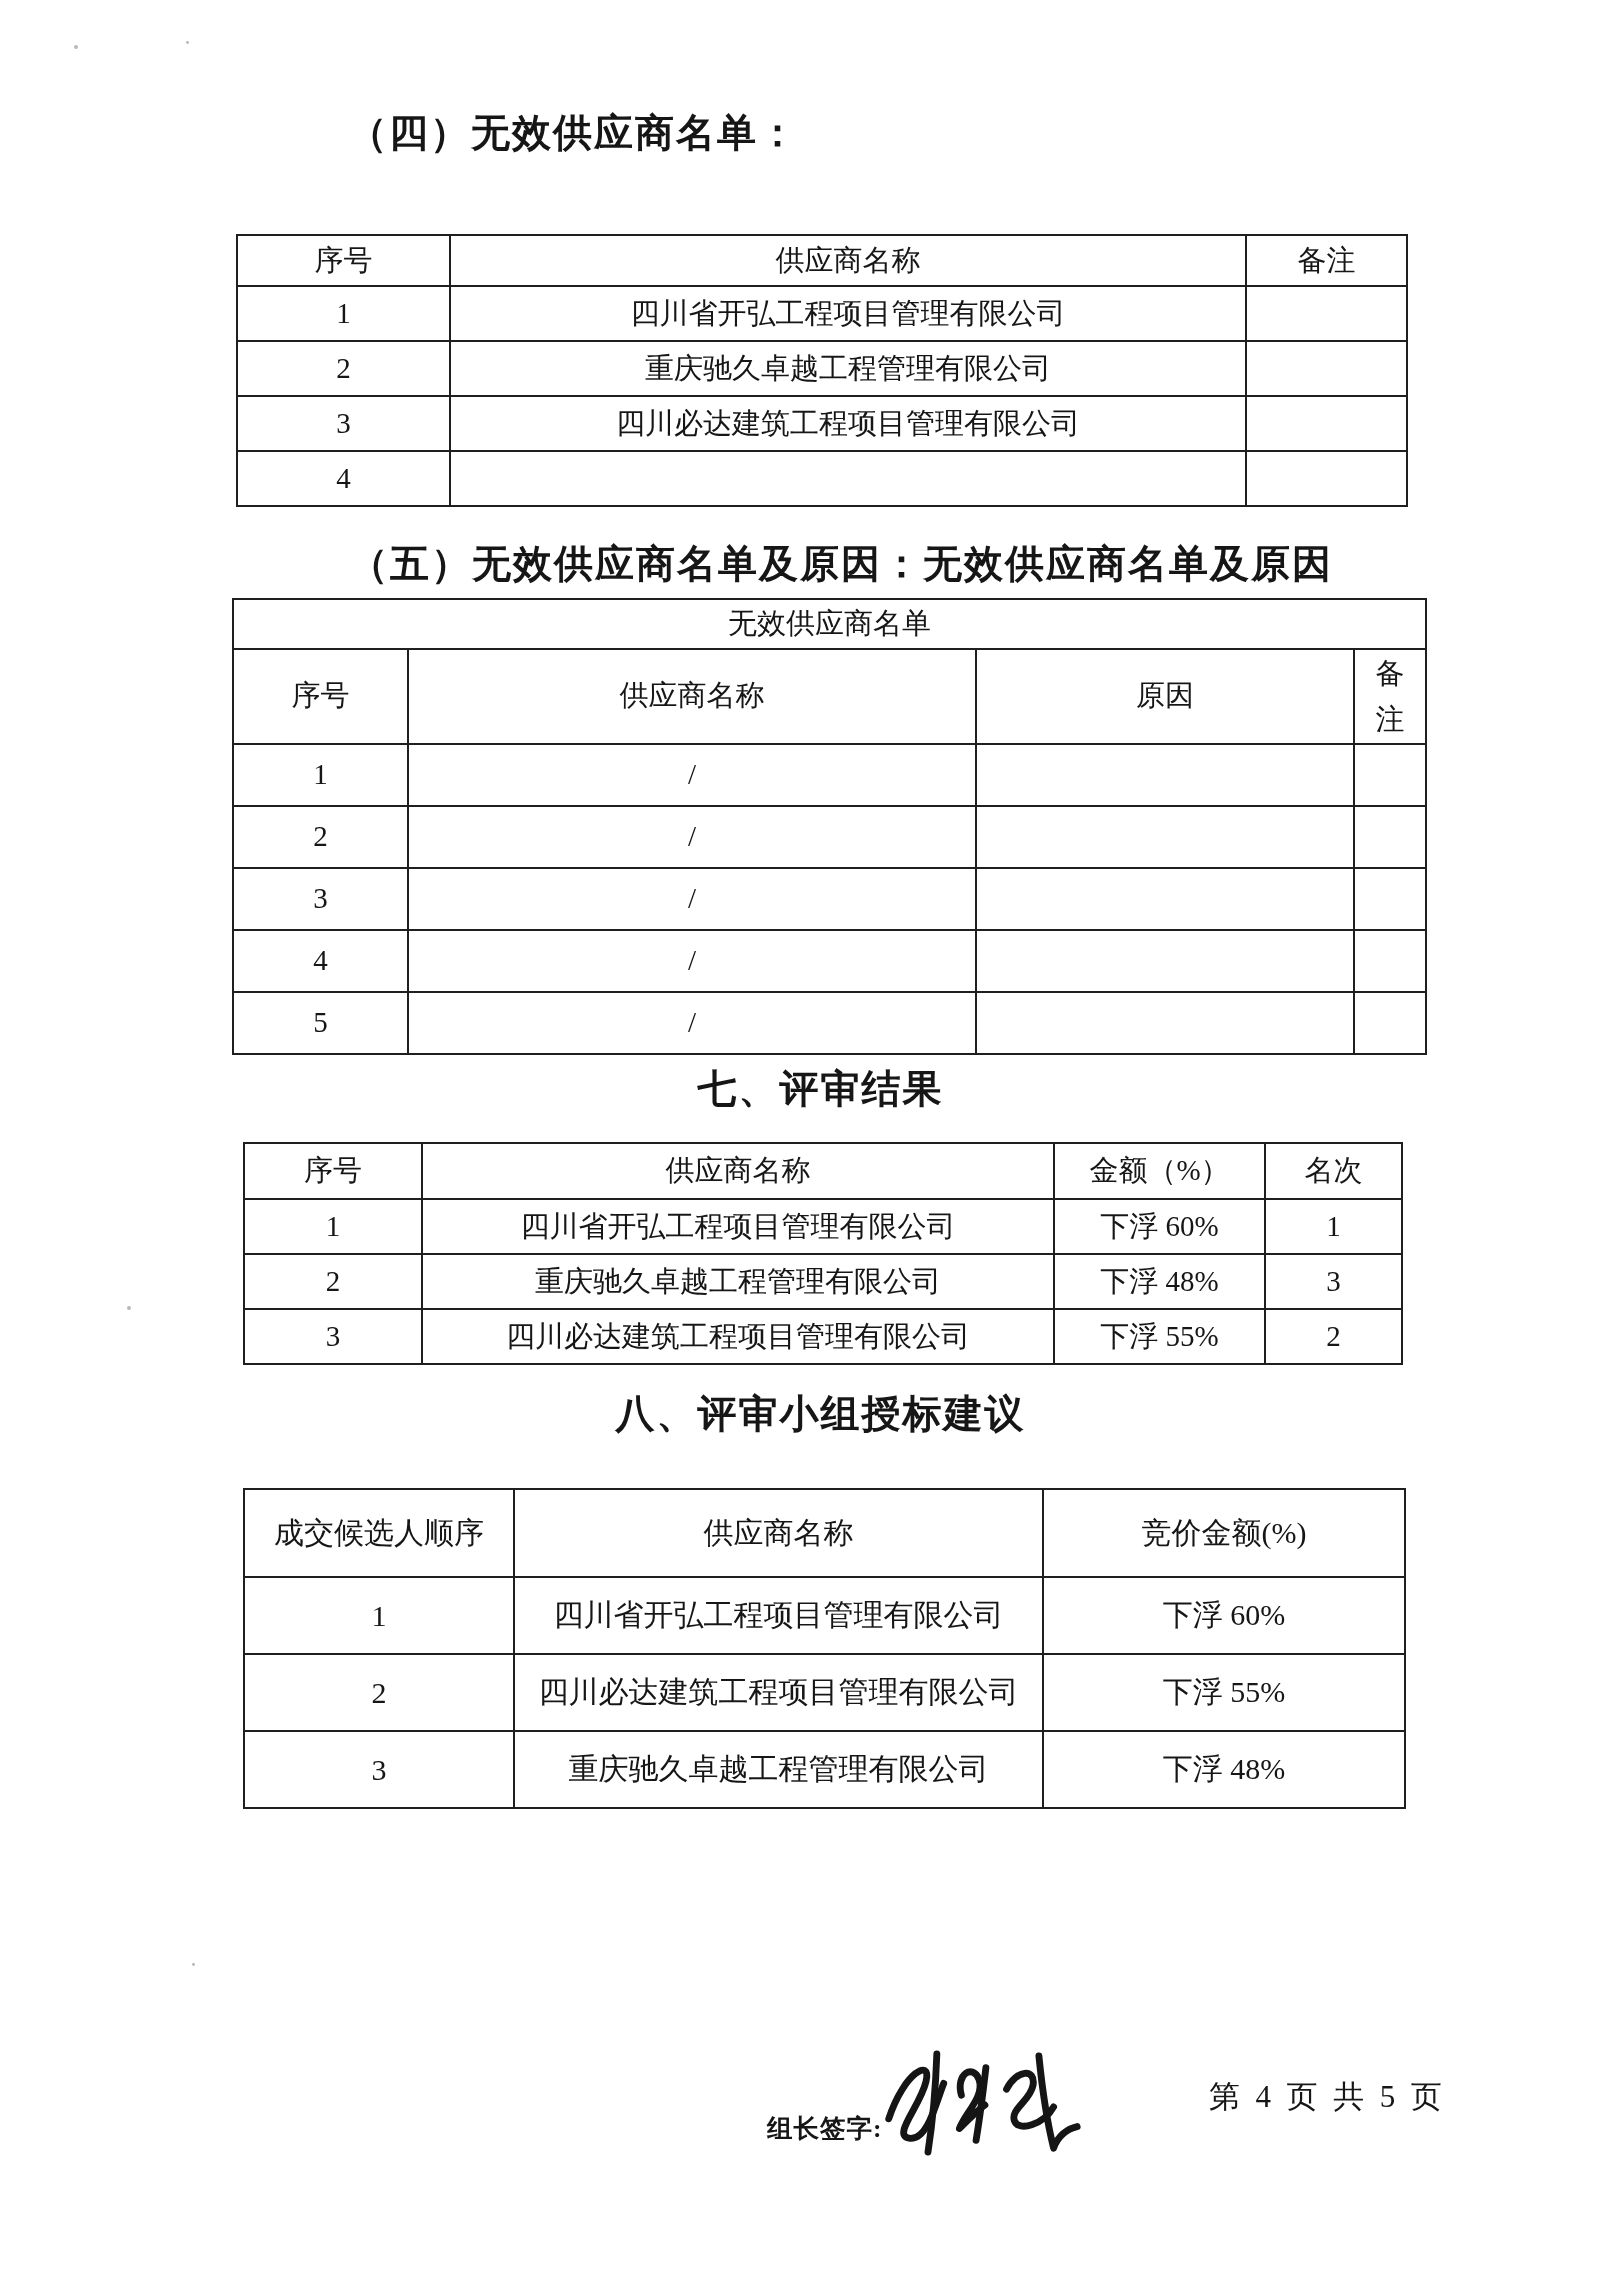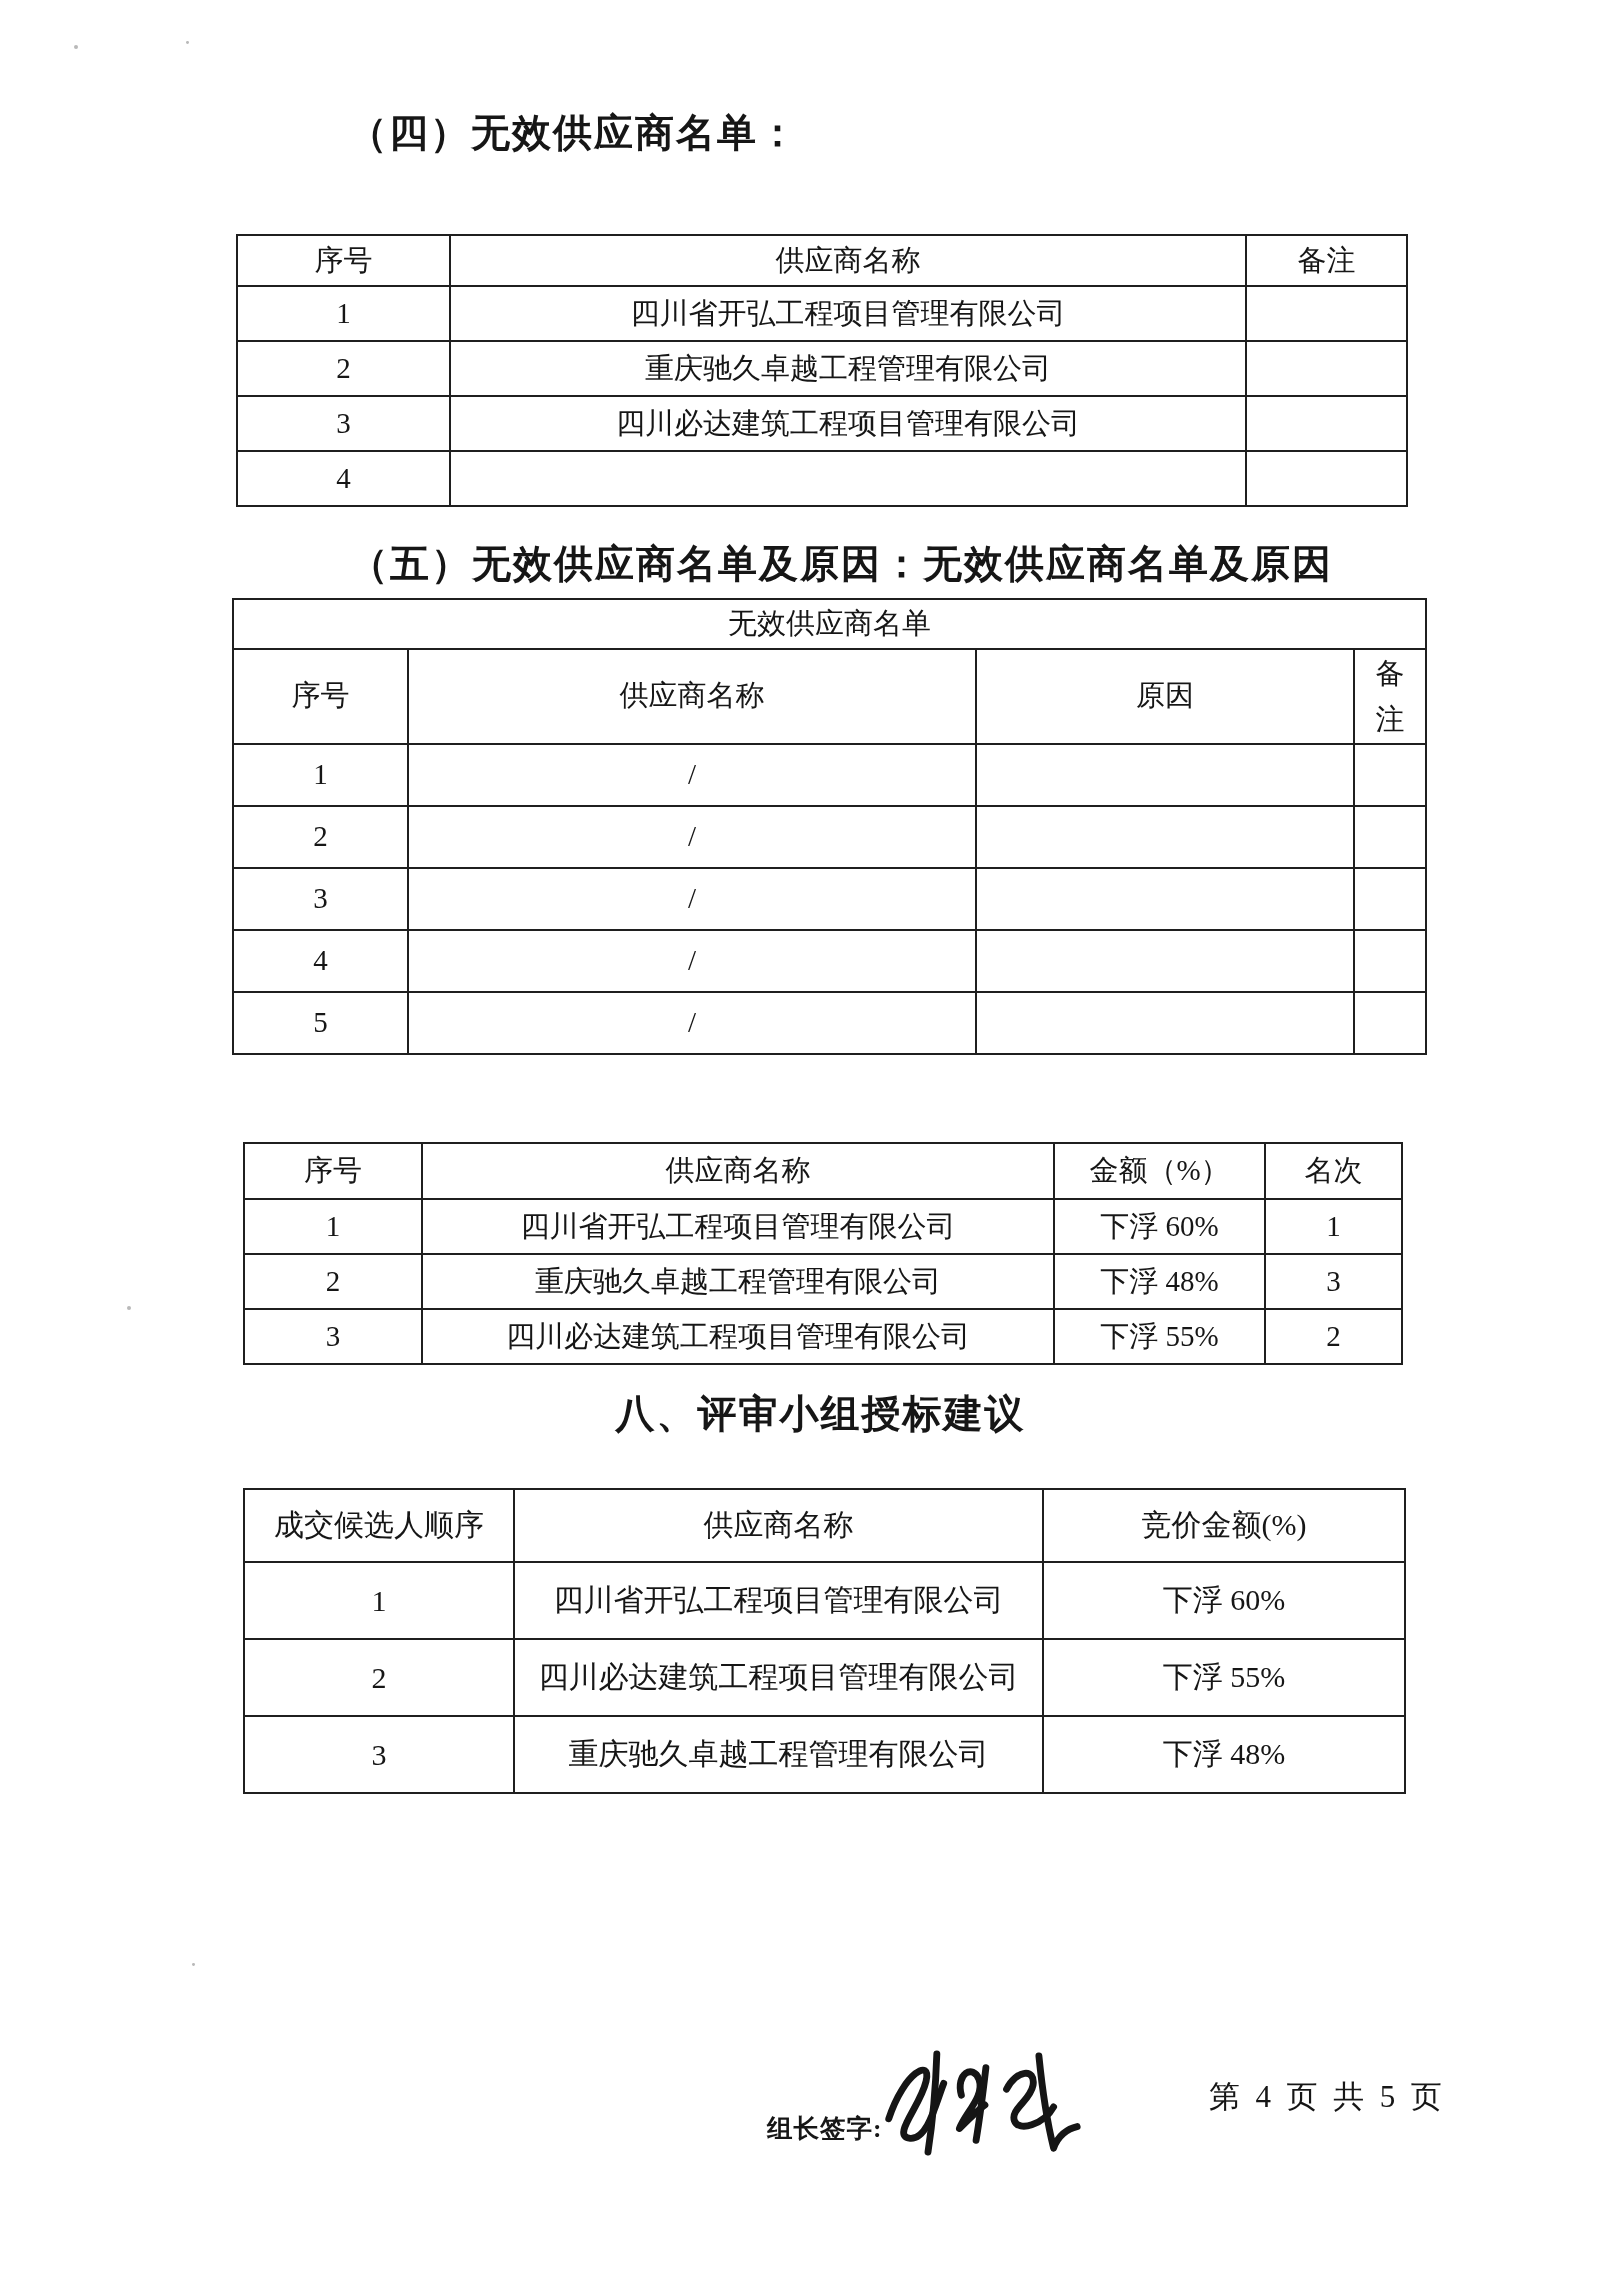--- a/index.html
+++ b/index.html
@@ -121,20 +121,21 @@
     </tr>
     <tr style="height:62px;">
       <td>5</td>
       <td>/</td>
       <td></td>
       <td></td>
     </tr>
   </tbody>
     </table>
 
+  <div class="abs sec-title centered" style="left:236px;top:1062px;width:1169px;">七、评审结果</div>
 
   <table class="doc abs" style="left:243px;top:1142px;width:1159px;">
     <colgroup>
         <col style="width:178px">
         <col style="width:632px">
         <col style="width:211px">
         <col style="width:137px">
       </colgroup>
     <tbody>
         <tr style="height:56px;">
@@ -167,21 +168,21 @@
   <div class="abs sec-title centered" style="left:236px;top:1387px;width:1169px;">八、评审小组授标建议</div>
 
 
   <table class="doc abs" style="left:243px;top:1488px;width:1160px;font-size:30px;">
     <colgroup>
         <col style="width:270px">
         <col style="width:529px">
         <col style="width:362px">
       </colgroup>
     <tbody>
-        <tr style="height:73px;">
+        <tr style="height:88px;">
       <th>成交候选人顺序</th>
       <th>供应商名称</th>
       <th>竞价金额(%)</th>
     </tr>
     <tr style="height:77px;">
       <td>1</td>
       <td>四川省开弘工程项目管理有限公司</td>
       <td>下浮 60%</td>
     </tr>
     <tr style="height:77px;">

